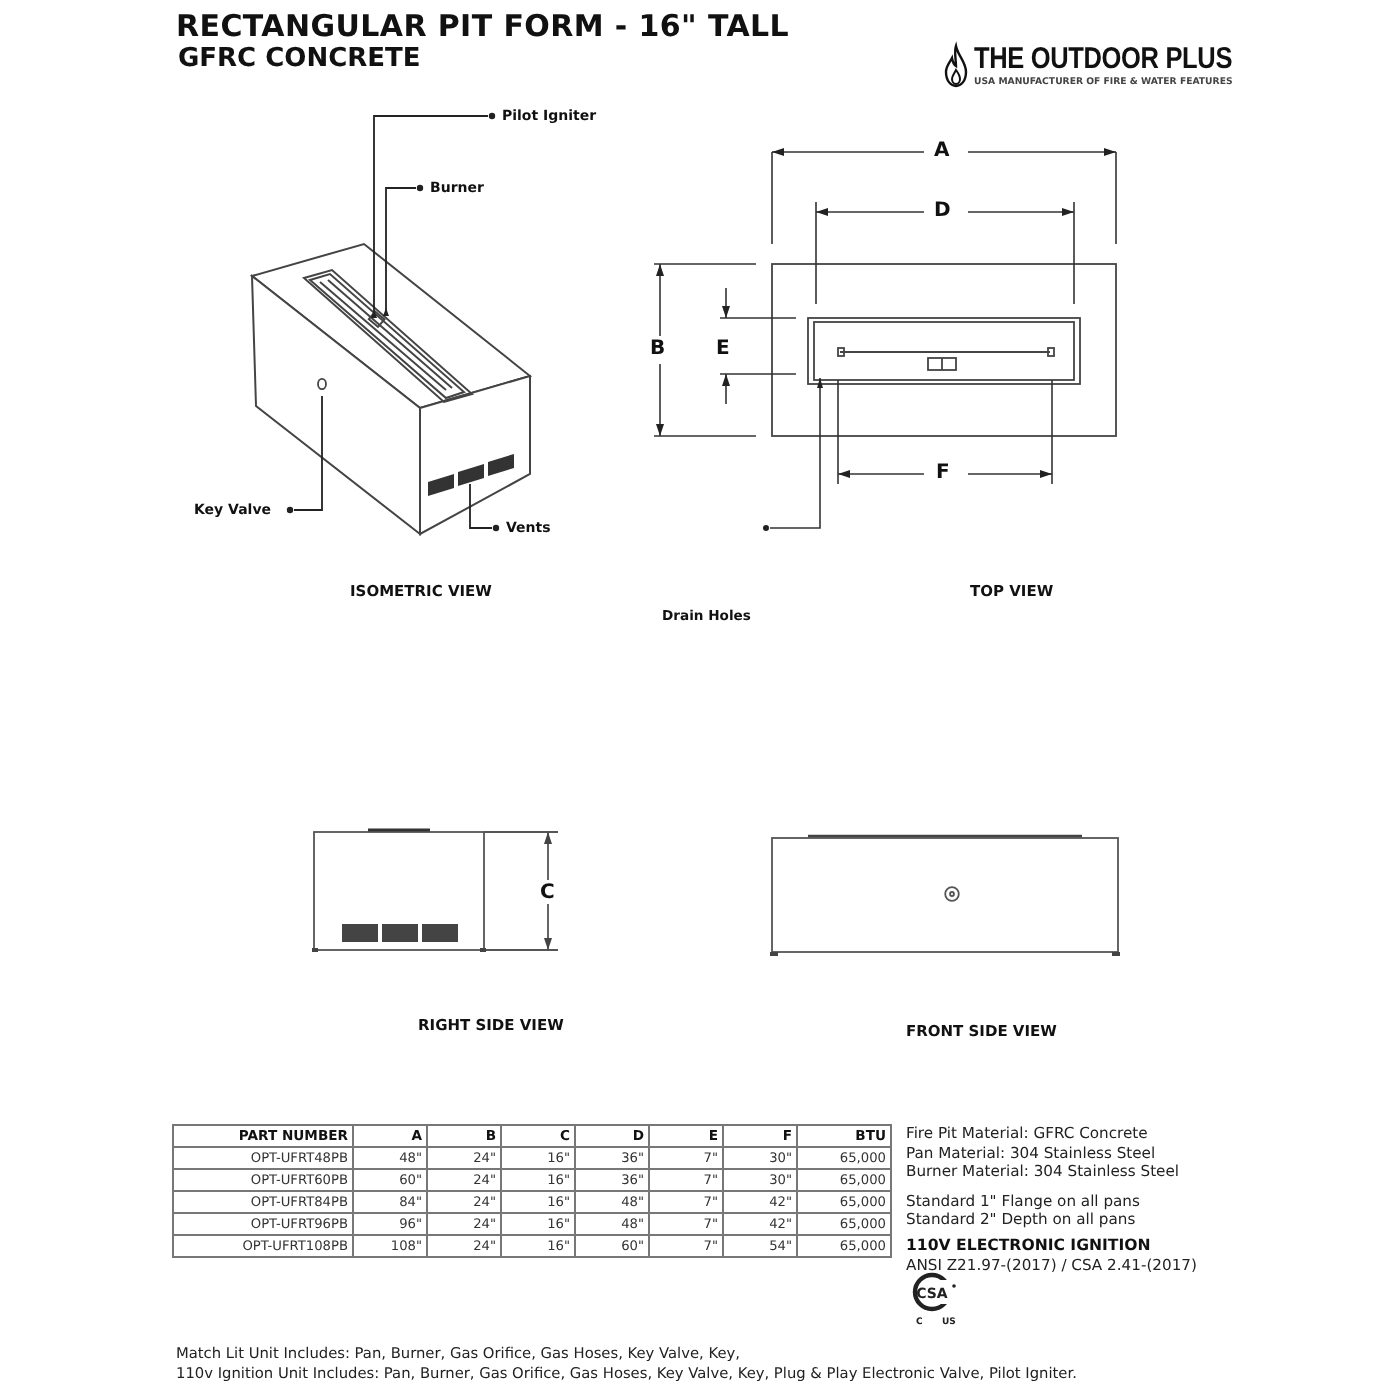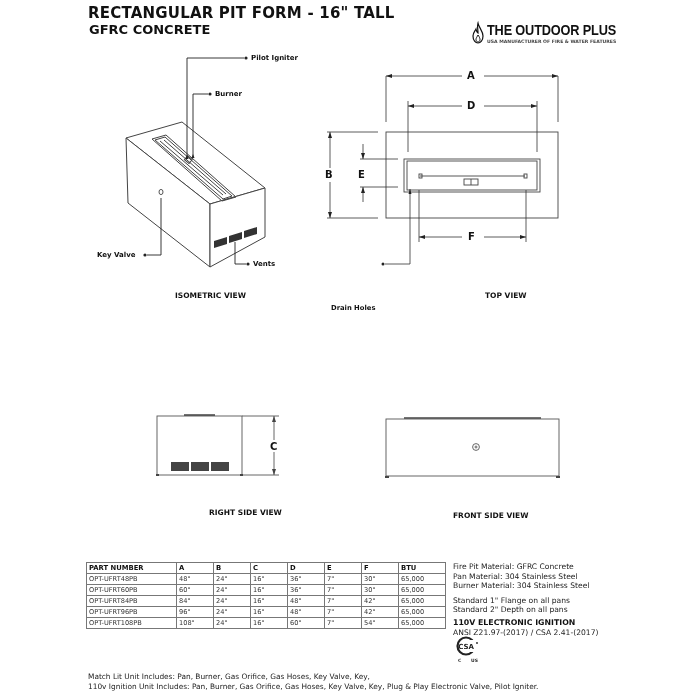--- a/index.html
+++ b/index.html
@@ -7,21 +7,21 @@
   .abs { position:absolute; }
   .title { left:88px; top:4px; font-size:15px; font-weight:bold; letter-spacing:0.2px; white-space:nowrap; }
   .subtitle { left:89px; top:22px; font-size:13px; font-weight:bold; white-space:nowrap;text-align:center; }
   .brand { left:472px; top:22px; display:flex; align-items:flex-end; }
   .brand-name { font-family:"Liberation Sans", sans-serif; font-weight:bold; font-size:15px; letter-spacing:-0.2px; line-height:16px; transform:scaleX(0.85); transform-origin:left; white-space:nowrap; }
   .brand-tag { font-size:4.6px; font-weight:bold; color:#444; margin-top:1px; white-space:nowrap; }
   .lbl { font-size:7px; font-weight:bold; white-space:nowrap; }
   .view-lbl { font-size:7.5px; font-weight:bold; white-space:nowrap;padding-left:16px; }
   svg { position:absolute; overflow:visible; }
   table.spec { position:absolute; left:86px; top:562px; border-collapse:collapse; font-size:6.6px; color:#333; }
-  table.spec th, table.spec td { border:1px solid #777; text-align:left; height:10px; padding:0 2px; }
+  table.spec th, table.spec td { border:1px solid #777; text-align:right; height:10px; padding:0 2px; }
   table.spec th { font-weight:bold; color:#111; font-size:6.8px; }
   .specs { left:453px; top:562px; font-size:7.6px; line-height:9.6px; color:#222; white-space:nowrap; }
   .specs .gap { height:5px; }
   .specs b { font-size:7.8px; color:#111; }
   .includes { left:88px; top:672px; font-size:7.4px; line-height:9.8px; color:#222; white-space:nowrap; }
   .csa { left:454px; top:636px; }
 </style>
 </head>
 <body>
 

